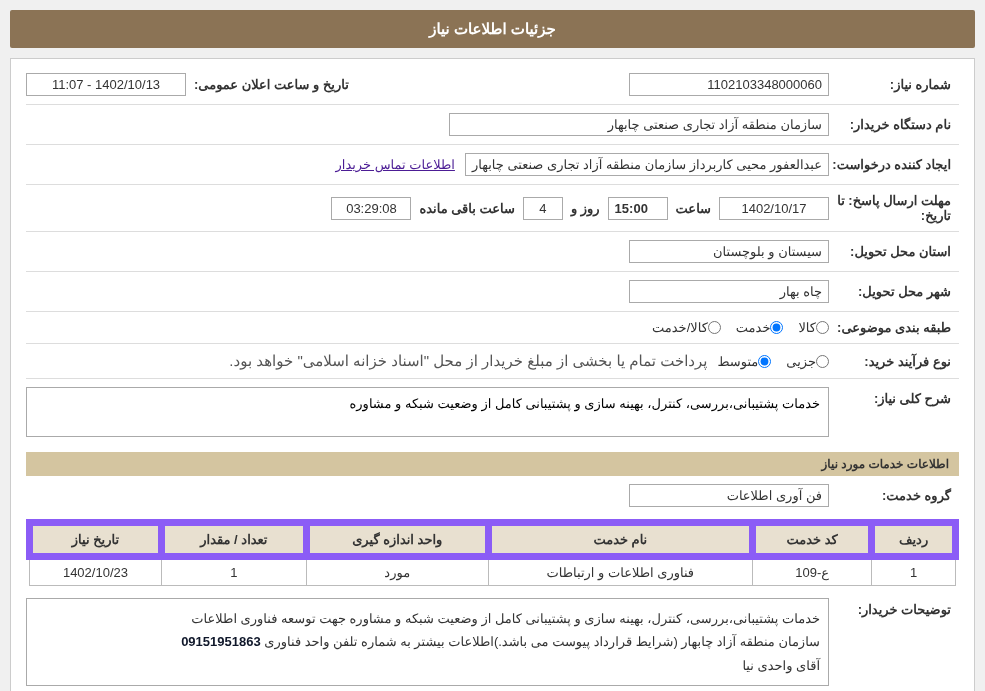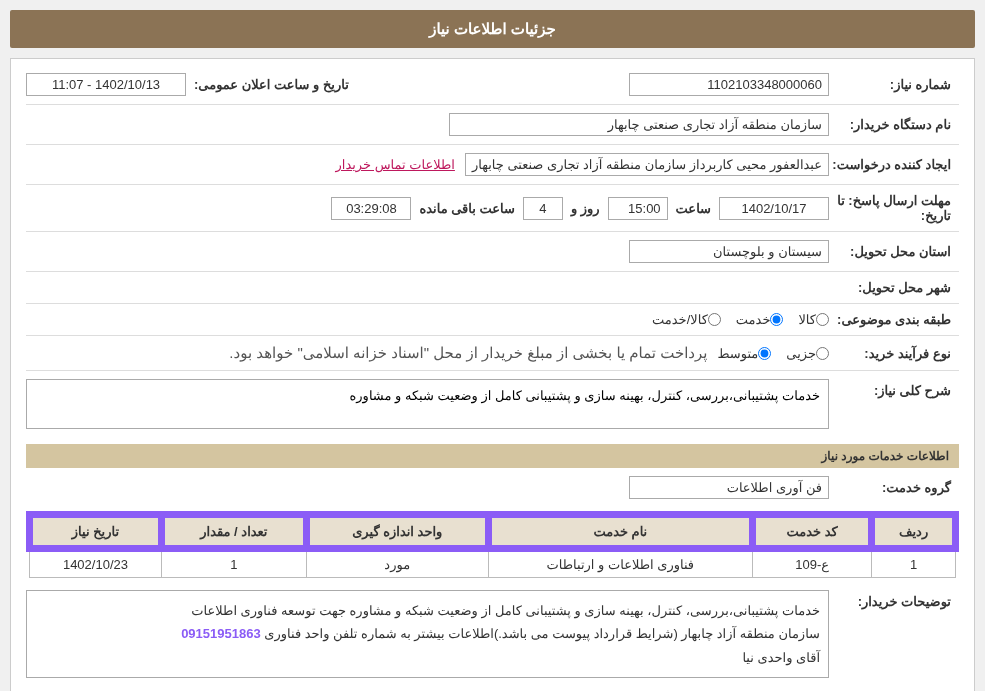--- a/index.html
+++ b/index.html
@@ -25,21 +25,21 @@
       font-weight: bold;
       margin-bottom: 10px;
       border-radius: 2px;
     }
     .main-card {
       background: white;
       border: 1px solid #ccc;
       padding: 10px 15px;
     }
     .link-text {
-      color: #be185d;
+      color: #4c1d95;
       text-decoration: underline;
       cursor: pointer;
     }
     .radio-group {
       display: flex;
       align-items: center;
       gap: 15px;
     }
     .radio-item {
       display: flex;
@@ -72,21 +72,21 @@
     }
     .buyer-notes {
       border: 1px solid #aaa;
       background: white;
       padding: 8px;
       text-align: right;
       line-height: 1.8;
       color: #333;
     }
     .phone-highlight {
-      color: #8b5cf6;
+      color: #0f172a;
       font-weight: bold;
     }
     .btn-group {
       display: flex;
       justify-content: center;
       gap: 10px;
       margin-top: 12px;
     }
     .btn {
       padding: 6px 30px;
@@ -185,21 +185,21 @@
     </div>
 
     <hr class="divider">
 
     <div class="form-row">
       <div class="col-label">مهلت ارسال پاسخ: تا تاریخ:</div>
       <div class="col-value">
         <div class="date-time-row">
           <span class="inline-field" style="min-width:110px; display:inline-block; text-align:center;">1402/10/17</span>
           <span style="font-weight:bold;">ساعت</span>
-          <span class="inline-field" style="min-width:60px; display:inline-block; text-align:right;">15:00</span>
+          <span class="inline-field" style="min-width:60px; display:inline-block; text-align:left;font-weight:bold;">15:00</span>
           <span style="font-weight:bold;">روز و</span>
           <span class="inline-field" style="min-width:40px; display:inline-block; text-align:center;">4</span>
           <span style="font-weight:bold;">ساعت باقی مانده</span>
           <span class="inline-field" style="min-width:80px; display:inline-block; text-align:center;">03:29:08</span>
         </div>
       </div>
     </div>
 
     <hr class="divider">
 
@@ -207,20 +207,23 @@
       <div class="col-label">استان محل تحویل:</div>
       <div class="col-value">
         <span class="inline-field" style="min-width:200px; display:inline-block;">سیستان و بلوچستان</span>
       </div>
     </div>
 
     <hr class="divider">
 
     <div class="form-row">
       <div class="col-label">شهر محل تحویل:</div>
+      <div class="col-value">
+        <span class="inline-field" style="min-width:200px; display:inline-block;">چاه بهار</span>
+      </div>
     </div>
 
     <hr class="divider">
 
     <div class="form-row">
       <div class="col-label">طبقه بندی موضوعی:</div>
       <div class="col-value">
         <div class="radio-group">
           <div class="radio-item">
             <input type="radio" name="category" style="">

